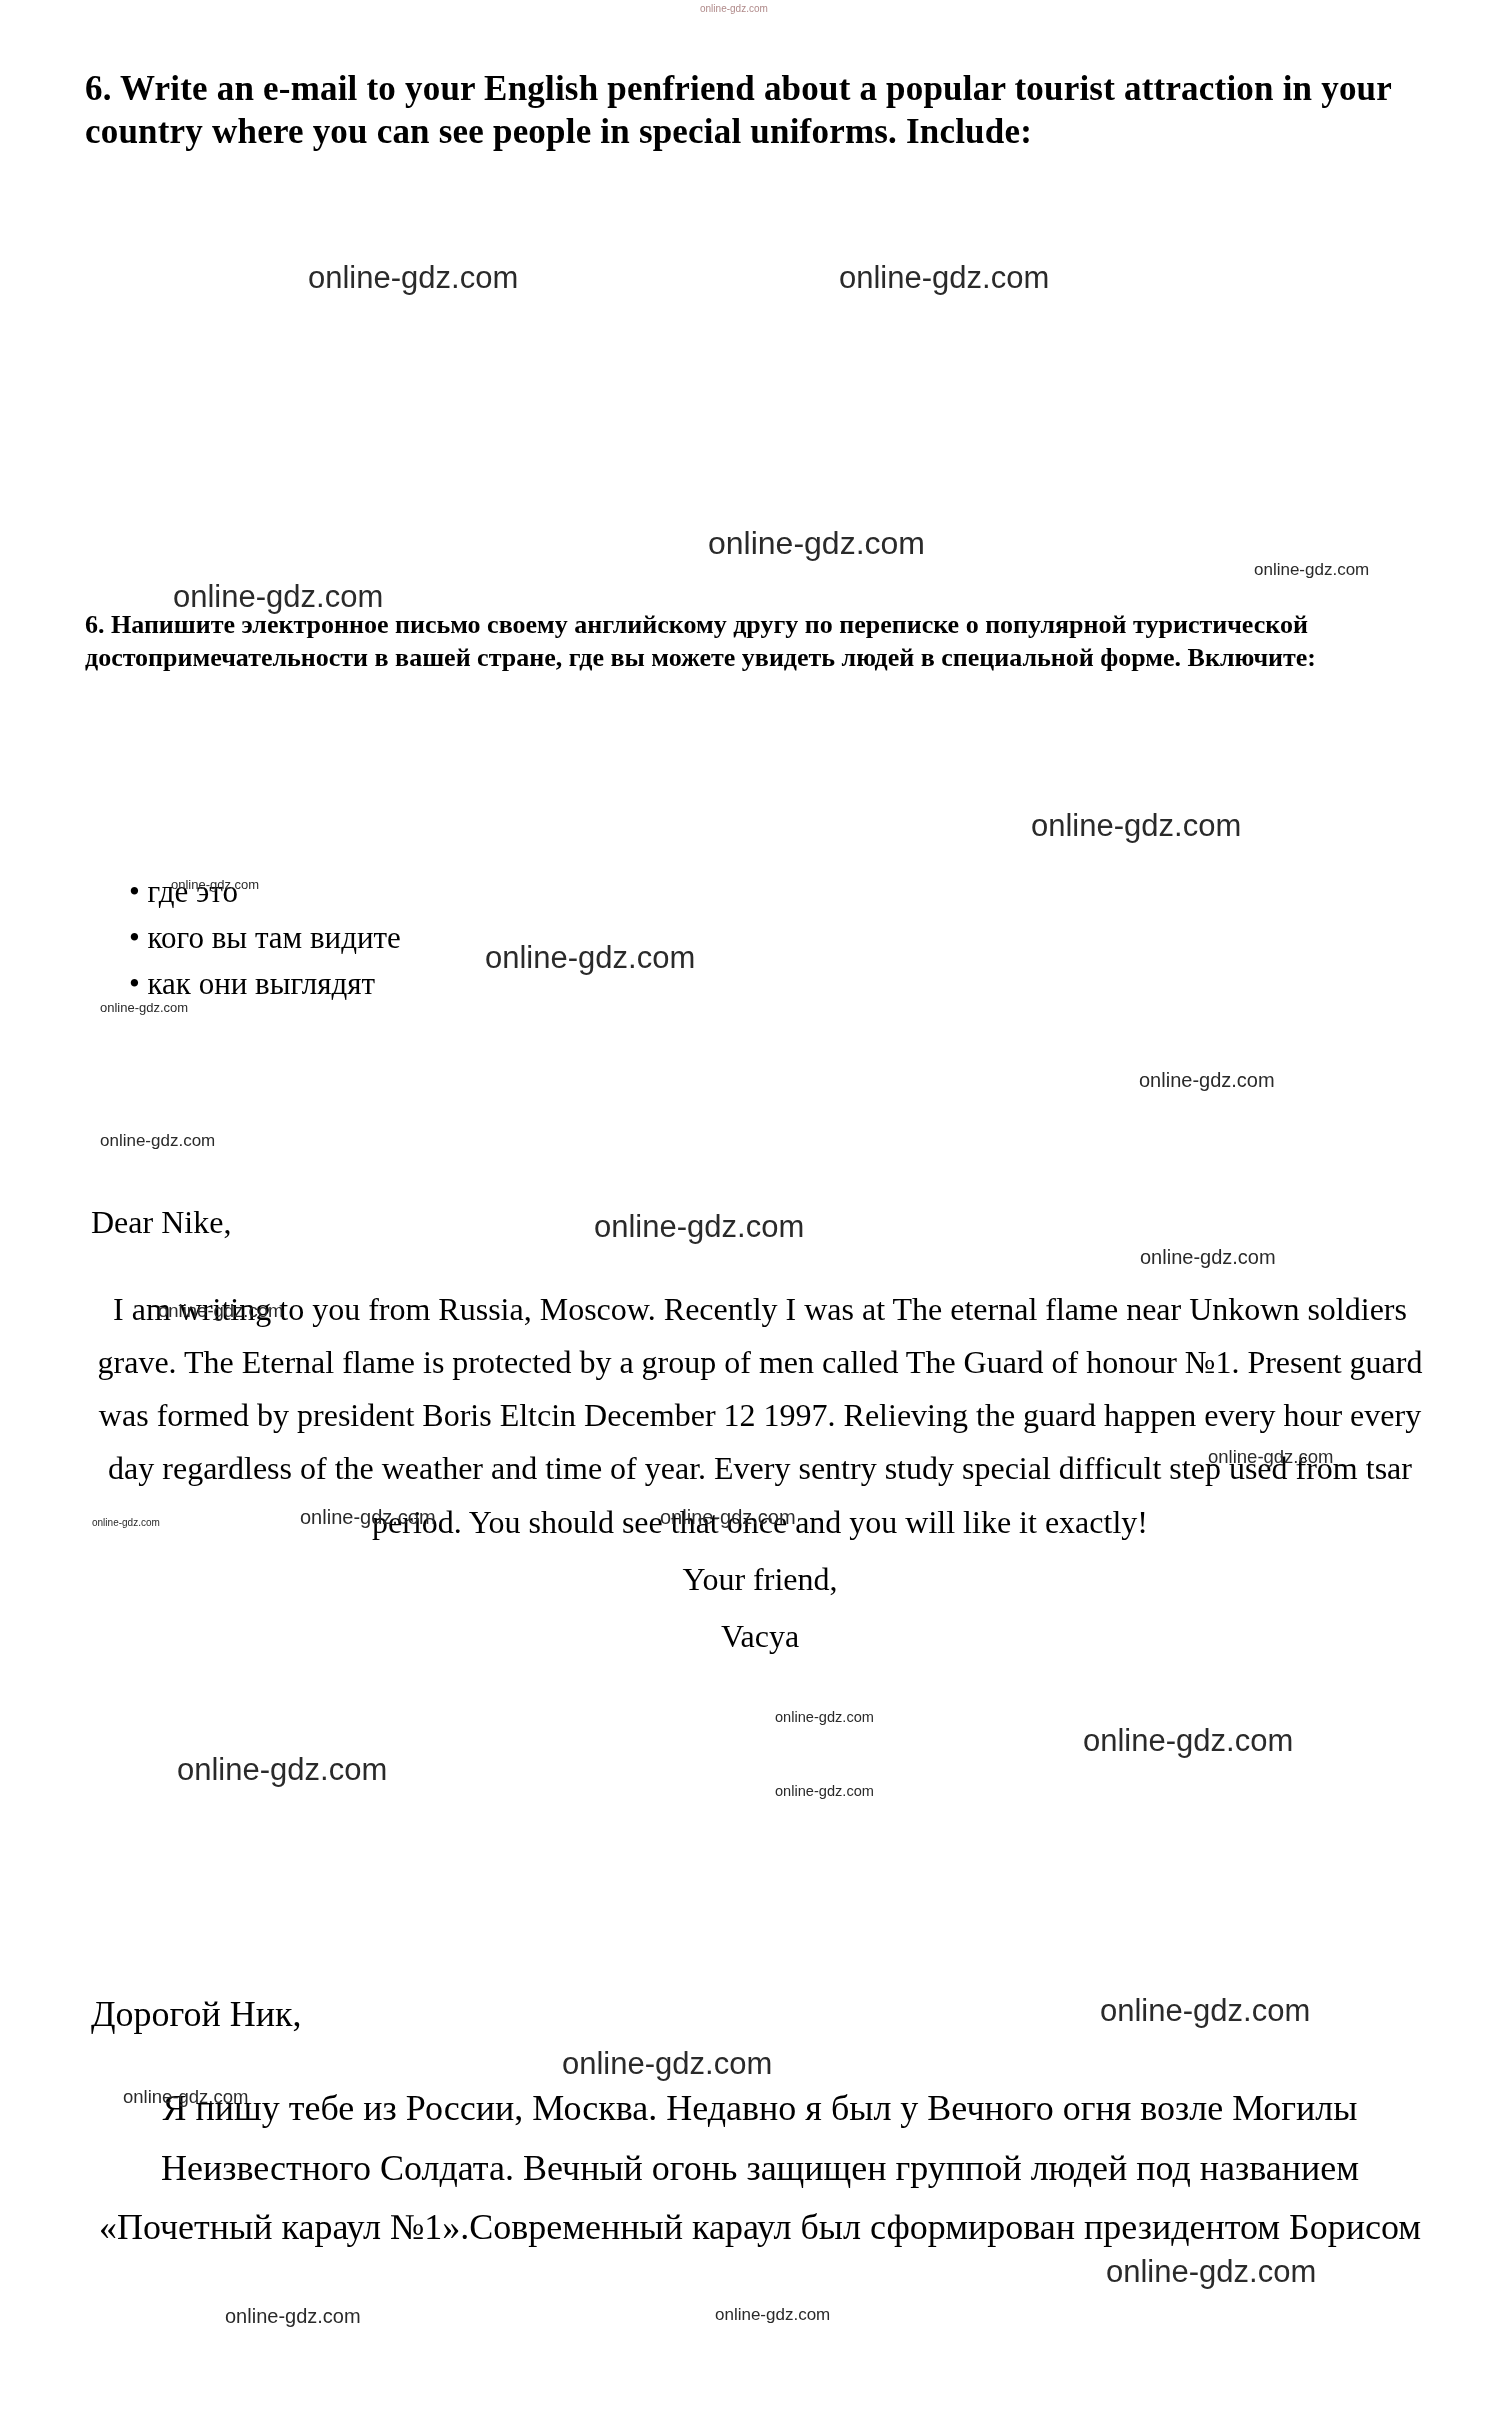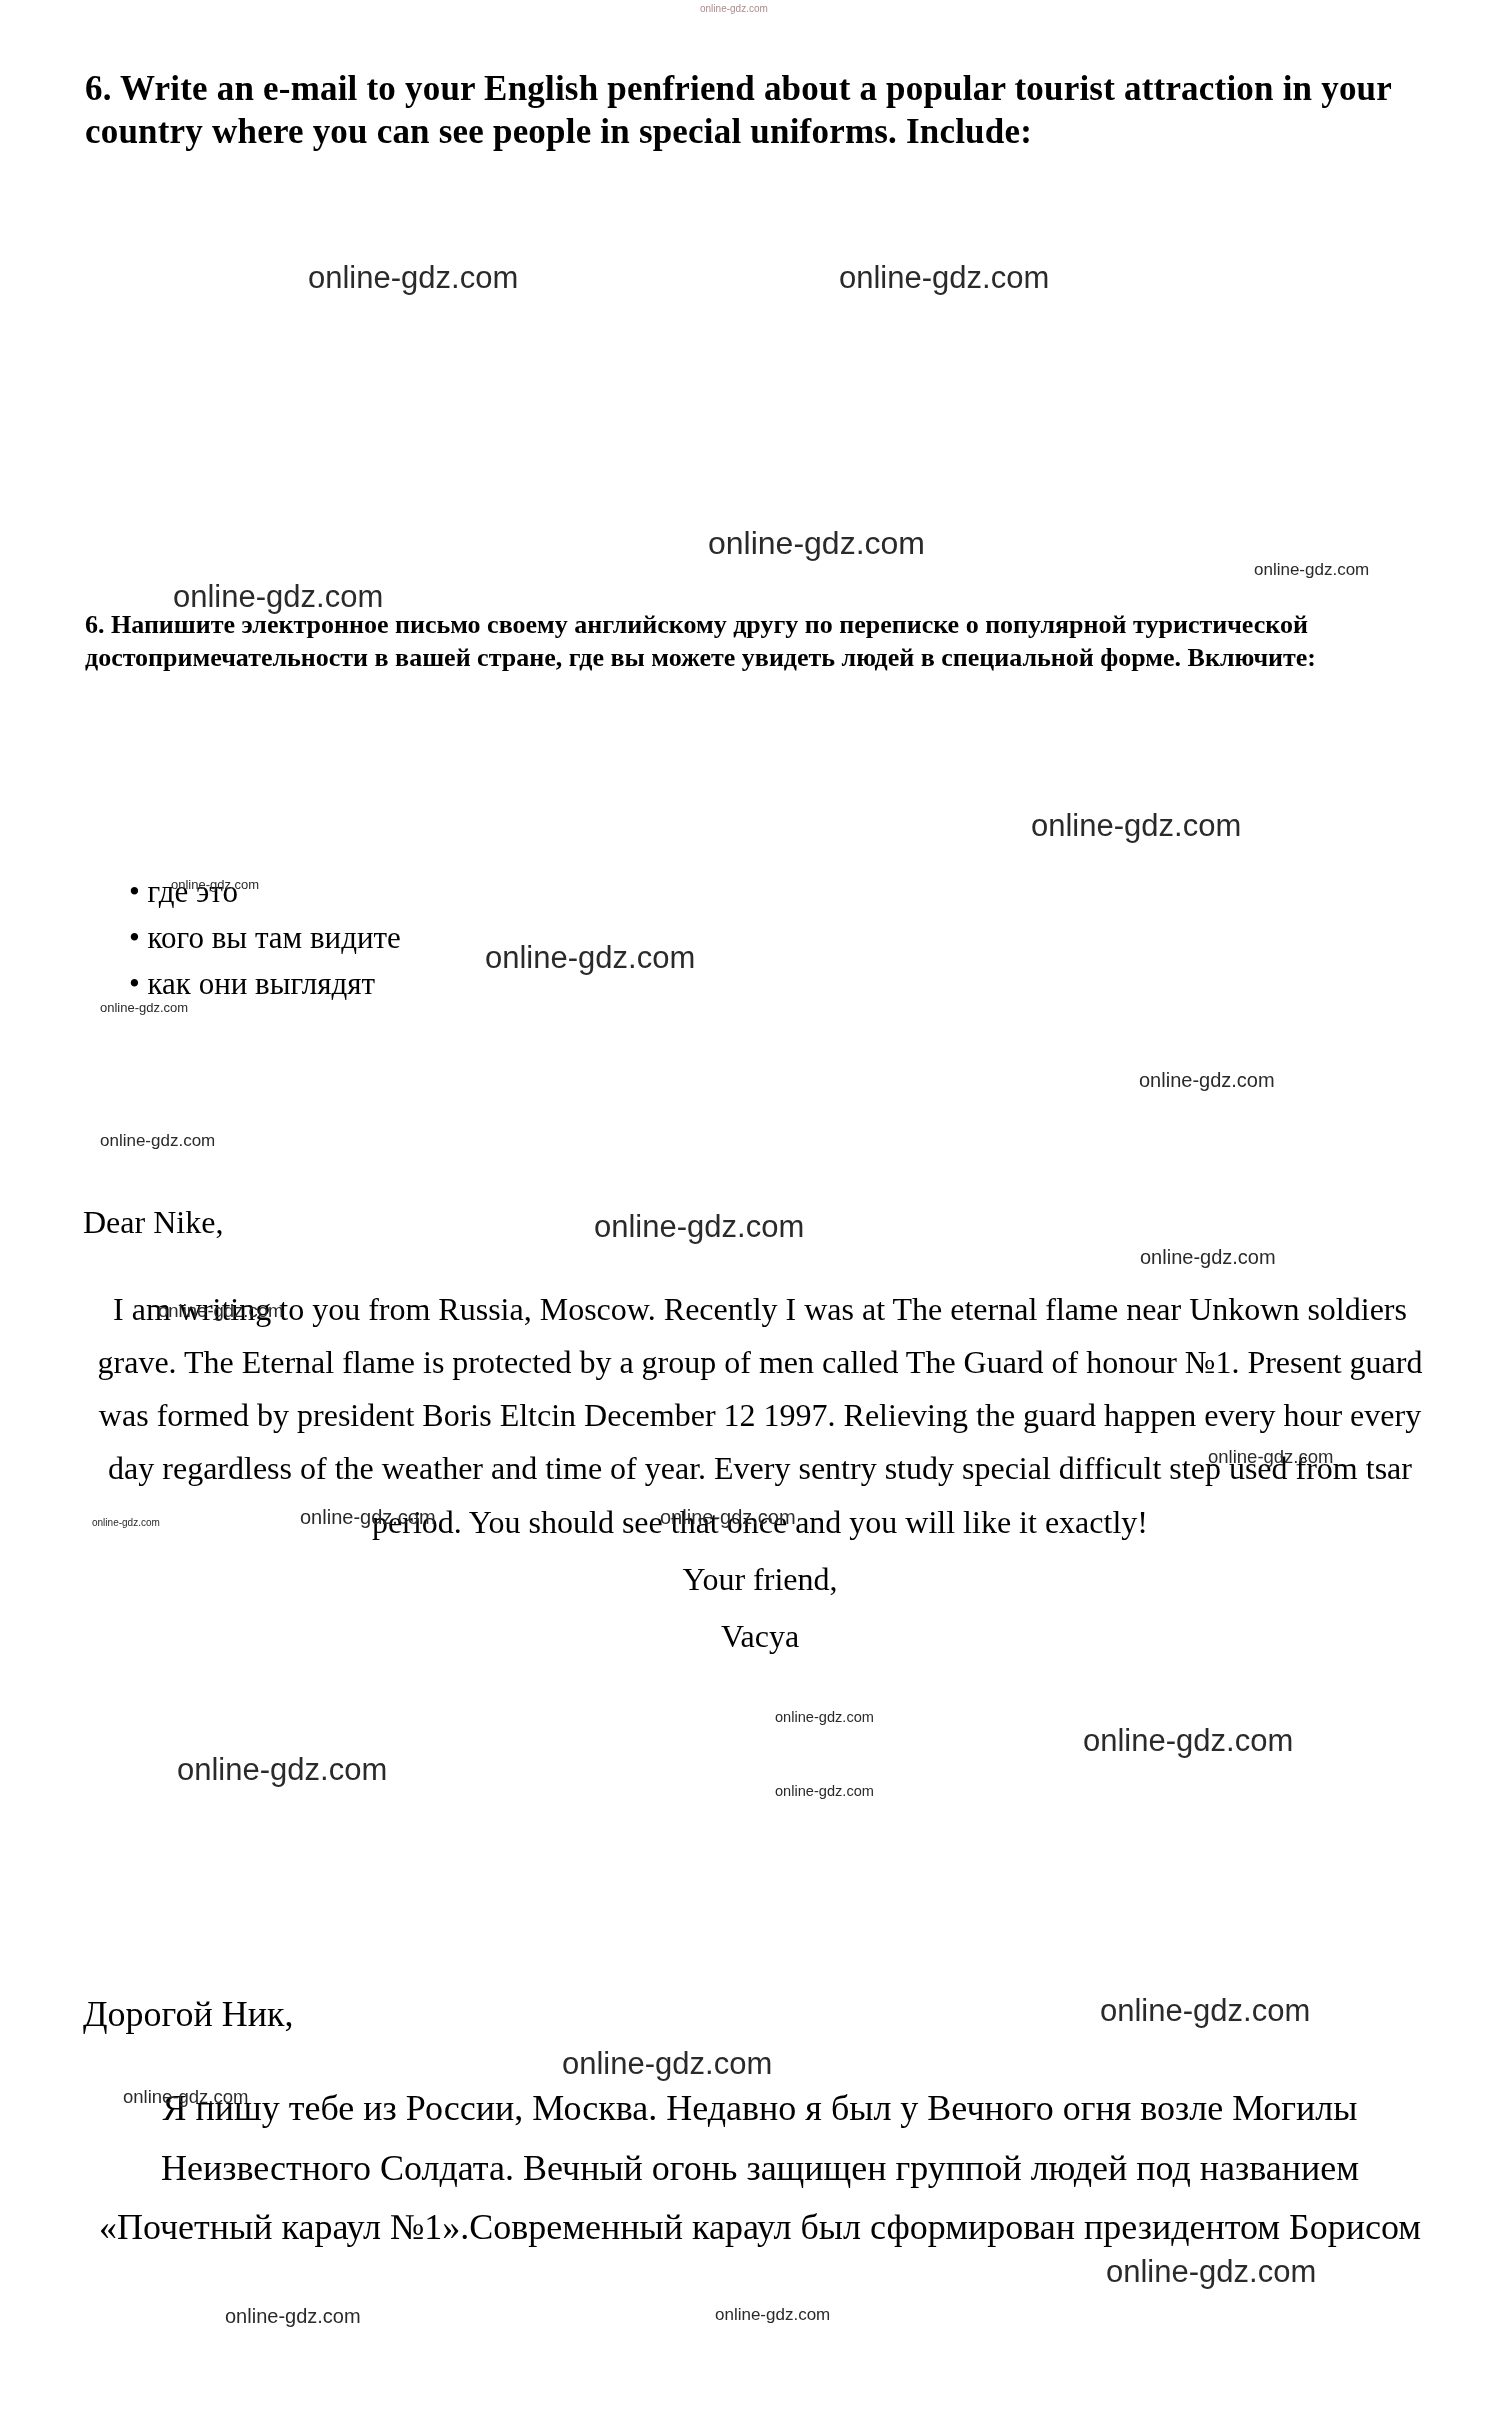--- a/index.html
+++ b/index.html
@@ -86,21 +86,21 @@
     margin-top: 35px;
   }
   .sig-line2 {
     margin-top: 31px;
   }
   .para {
     margin: 4px;
     text-align: center;
   }
   .salutation {
-    margin: 0 0 34px 0;
+    margin: 0 0 34px 8px;
   }
   
   .wm {
     position: absolute;
     font-family: Liberation Sans, sans-serif;
     color: #2a2a2a;
     white-space: nowrap;
     pointer-events: none;
   }
   .wm-top {

